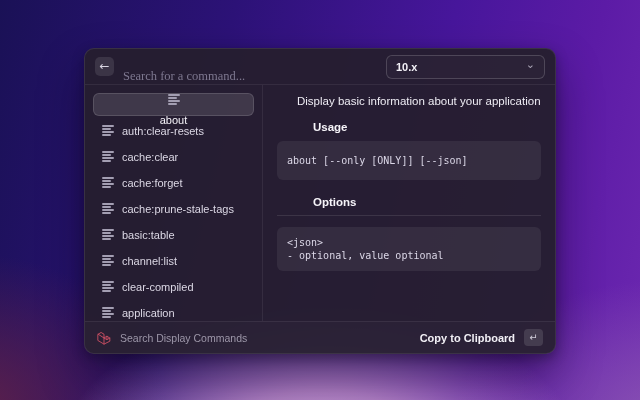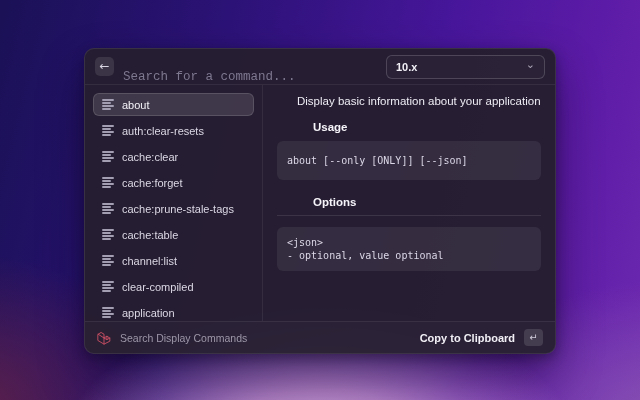--- a/index.html
+++ b/index.html
@@ -22,34 +22,34 @@
     display:flex; flex-direction:column; overflow:hidden;
   }
   
   .topbar{ height:36px; flex:0 0 36px; display:flex; align-items:center; gap:9px;
     padding:0 10px; border-bottom:1px solid rgba(255,255,255,0.07); }
   .back-btn{ width:19px; height:19px; flex:0 0 19px; border-radius:5px;
     background:rgba(255,255,255,0.10); border:none; color:#d9d5e2; font-size:12px;
     line-height:19px; text-align:center; cursor:pointer; display:flex; align-items:center; justify-content:center;
     font-family:"DejaVu Sans", sans-serif; }
   .search-input{ flex:1; background:transparent; border:none; outline:none;
-    color:#eceaf2; font-size:12.5px; font-family:Liberation Mono, monospace;margin-top:20px; }
+    color:#eceaf2; font-size:12.5px; font-family:Liberation Serif, serif;margin-top:20px; }
   .search-input::placeholder{ color:#7e7890; }
   .version-select{ width:159px; height:24px; flex:0 0 159px; display:flex; align-items:center;
     justify-content:space-between; padding:0 9px; border:1px solid rgba(255,255,255,0.17);
     border-radius:6px; background:rgba(255,255,255,0.02); cursor:pointer; }
   .version-label{ font-size:11px; font-weight:bold; color:#f2f0f6; }
   .chevron{ color:#aaa5b6; font-size:11px; line-height:1; margin-top:-4px; font-family:"DejaVu Sans", sans-serif; }
   
   .body{ flex:1; display:flex; min-height:0; }
   .sidebar{ width:178px; flex:0 0 178px; border-right:1px solid rgba(255,255,255,0.07);
     padding:8px; display:flex; flex-direction:column; gap:3px; overflow:hidden; }
   .cmd-item{ height:23px; flex:0 0 23px; display:flex; align-items:center; gap:8px;
     padding:0 8px; border-radius:6px; cursor:pointer; border:1px solid transparent; }
-  .cmd-item.selected{ background:rgba(255,255,255,0.12); border-color:rgba(255,255,255,0.13); }
+  .cmd-item.selected{ background:rgba(255,255,255,0.12); border-color:rgba(255,255,255,0.13);flex-direction:column; }
   .cmd-label{ font-size:11px; color:#dcd8e5; white-space:nowrap; }
   .cmd-item.selected .cmd-label{ color:#f4f2f8; }
   .lines-icon{ display:flex; flex-direction:column; gap:1.5px; width:12px; flex:0 0 12px; }
   .lines-icon i{ display:block; height:1.5px; background:#a39eb2; border-radius:1px; }
   .lines-icon i:nth-child(1){ width:12px; }
   .lines-icon i:nth-child(2){ width:9px; }
   .lines-icon i:nth-child(3){ width:12px; }
   .lines-icon i:nth-child(4){ width:9px; }
   
   .detail{ flex:1; padding:10px 14px; overflow:hidden; }
@@ -135,21 +135,21 @@
           </span>
         <span class="cmd-label">cache:prune-stale-tags</span>
       </div>
       <div class="cmd-item">
         <span class="lines-icon">
             <i></i>
             <i></i>
             <i></i>
             <i></i>
           </span>
-        <span class="cmd-label">cache:table</span>
+        <span class="cmd-label">basic:table</span>
       </div>
       <div class="cmd-item">
         <span class="lines-icon">
             <i></i>
             <i></i>
             <i></i>
             <i></i>
           </span>
         <span class="cmd-label">channel:list</span>
       </div>

